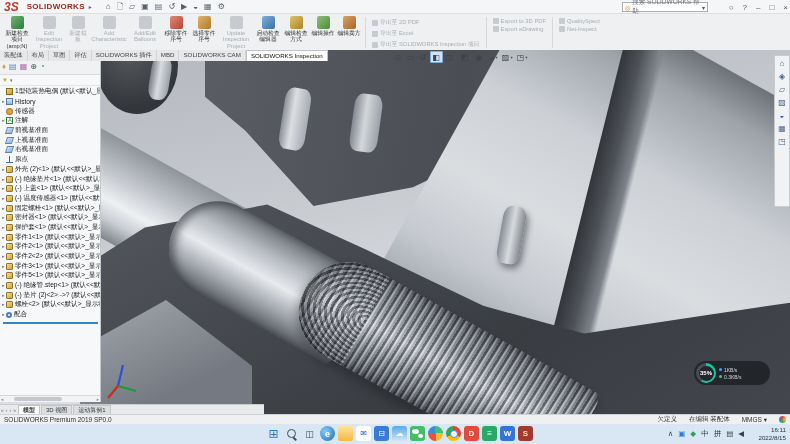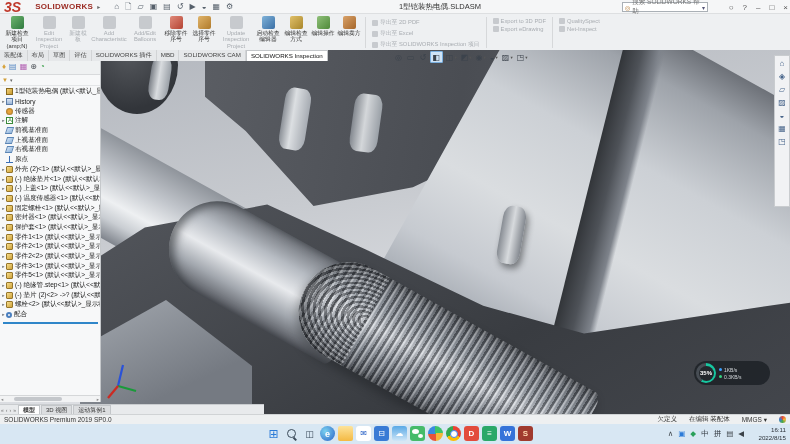--- a/index.html
+++ b/index.html
@@ -1,20 +1,20 @@
 <!DOCTYPE html>
 <html><head>
 <meta charset="utf-8">
 <style>
   *{box-sizing:border-box;margin:0;padding:0}
   html,body{width:790px;height:444px;overflow:hidden;font-family:"Liberation Sans","DejaVu Sans",sans-serif;background:#eef0f2}
   
   #titlebar{position:absolute;left:0;top:0;width:790px;height:14px;background:#f5f6f7;border-bottom:1px solid #dddfe1;display:flex;align-items:center;z-index:30}
   #logo{display:flex;align-items:center;padding:0 4px;height:100%}
-  #logo .mark{color:#c0392b;font-weight:bold;font-style:italic;font-size:14px;margin-right:14px}
+  #logo .mark{color:#c0392b;font-weight:bold;font-style:italic;font-size:12px;margin-right:8px}
   #logo .word{color:#9b2b23;font-weight:bold;font-size:8px;letter-spacing:.3px}
   #logo .exp{color:#666;font-size:6px;margin-left:4px}
   #qat{display:flex;align-items:center;gap:6px;margin-left:10px}
   #qat .qi{font-size:8px;color:#56606b;line-height:10px}
   #wintitle{position:absolute;left:330px;top:2px;width:220px;text-align:center;font-size:7.5px;color:#333}
   #searchbox{position:absolute;left:622px;top:2px;width:86px;height:10px;background:#fff;border:1px solid #aab0b6;display:flex;align-items:center;padding:0 2px;font-size:6.5px;color:#777}
   #searchbox .sico{color:#b0722a;font-size:6px;margin-right:2px}
   #searchbox .mag{margin-left:auto;color:#557;font-size:6px}
   #winctl{position:absolute;right:2px;top:0;display:flex;gap:9px;align-items:center;height:14px;font-size:8px;color:#555}
   
@@ -150,21 +150,20 @@
       <span class="qi undo-icon">↺</span>
 
       <span class="qi select-icon">▶</span>
 
       <span class="qi performance-icon">◒</span>
 
       <span class="qi display-icon">▦</span>
 
       <span class="qi options-icon">⚙</span>
     </div>
-  <div id="wintitle">1型铠装热电偶.SLDASM</div>
   <div id="searchbox">
     <span class="sico">◎</span>
     <span>搜索 SOLIDWORKS 帮助</span>
     <span class="mag">▾</span>
   </div>
   <div id="winctl">
 
       <span class="sign-in-icon">○</span>
 
       <span class="help-icon">?</span>

